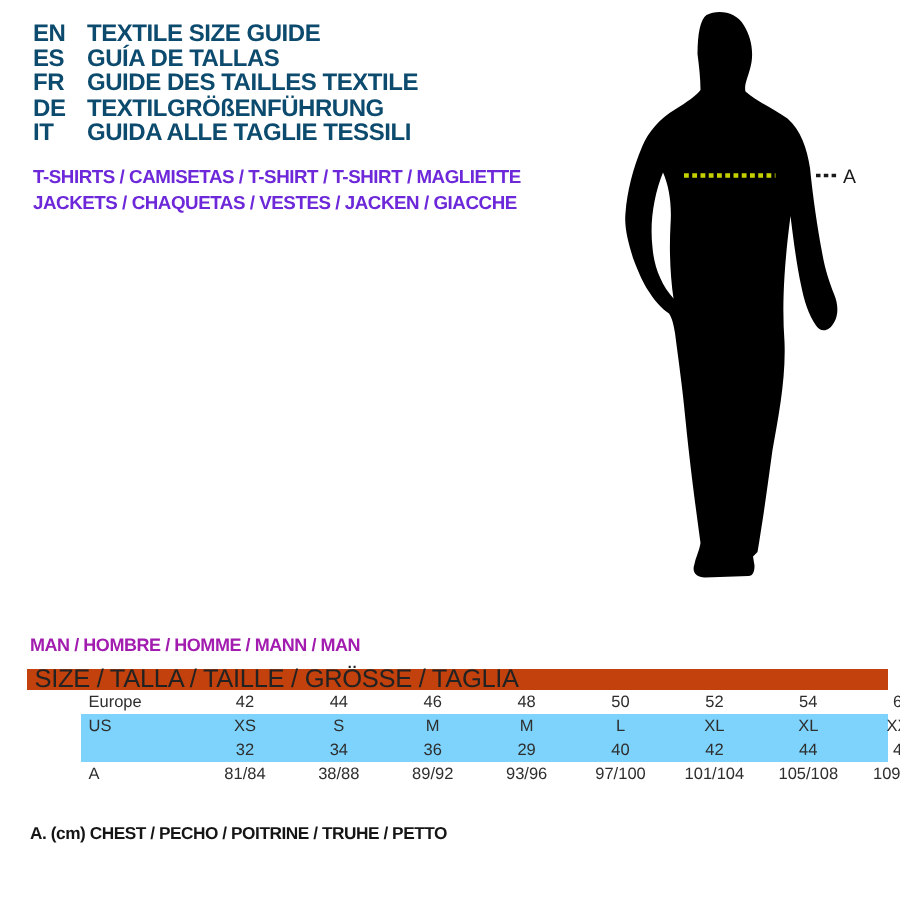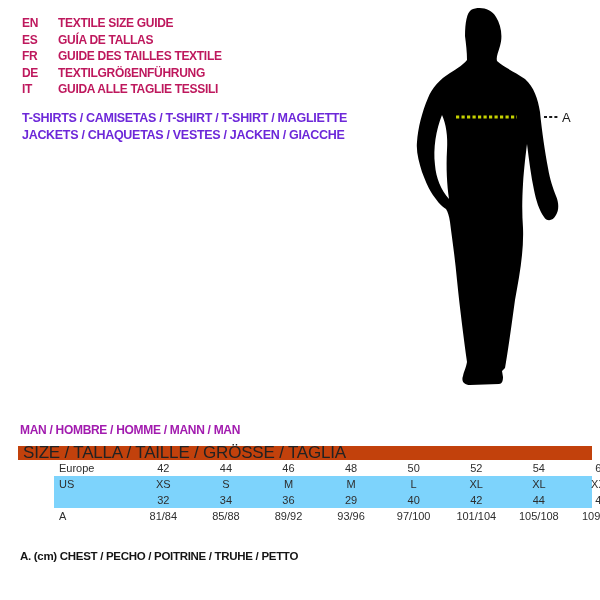--- a/index.html
+++ b/index.html
@@ -2,21 +2,21 @@
 <html><head>
 <meta charset="utf-8">
 <style>
   html,body{margin:0;padding:0;}
   body{
     width:600px;height:600px;position:relative;background:#ffffff;
     font-family:"Liberation Sans", sans-serif;color:#111;overflow:hidden;
   }
   
   .lang-block{position:absolute;top:15px;left:22px;}
-  .lang-row{display:flex;line-height:16.6px;font-size:12px;font-weight:700;letter-spacing:-0.3px;color:#be185d;}
+  .lang-row{display:flex;line-height:16.6px;font-size:16px;font-weight:700;letter-spacing:-0.3px;color:#0c4a6e;}
   .lang-code{width:36px;flex:0 0 36px;}
   
   .garments{position:absolute;top:110px;left:22px;font-size:12.5px;font-weight:700;line-height:17px;letter-spacing:-0.3px;color:#6d28d9;}
   
   .figure-wrap{position:absolute;top:0;left:0;width:600px;height:600px;}
   
   .section-title{position:absolute;top:423px;left:20px;font-size:12px;font-weight:700;letter-spacing:-0.3px;color:#a21caf;}
   
   .size-table{position:absolute;top:446px;left:18px;width:574px;font-size:11px;color:#2e2e2e;}
   .tbl-header{height:14px;line-height:14px;background:#c2410c;padding-left:5px;font-size:17px;letter-spacing:-0.2px;color:#222;}
@@ -147,21 +147,21 @@
     <span class="cell">29</span>
     <span class="cell">40</span>
     <span class="cell">42</span>
     <span class="cell">44</span>
     <span class="cell">46</span>
   </div>
 
   <div class="tbl-row">
     <span class="lbl">A</span>
     <span class="cell">81/84</span>
-    <span class="cell">85/88</span>
+    <span class="cell">38/88</span>
     <span class="cell">89/92</span>
     <span class="cell">93/96</span>
     <span class="cell">97/100</span>
     <span class="cell">101/104</span>
     <span class="cell">105/108</span>
     <span class="cell">109/112</span>
   </div>
 </div>
 
 <div class="footnote">A. (cm) CHEST / PECHO / POITRINE / TRUHE / PETTO</div>

